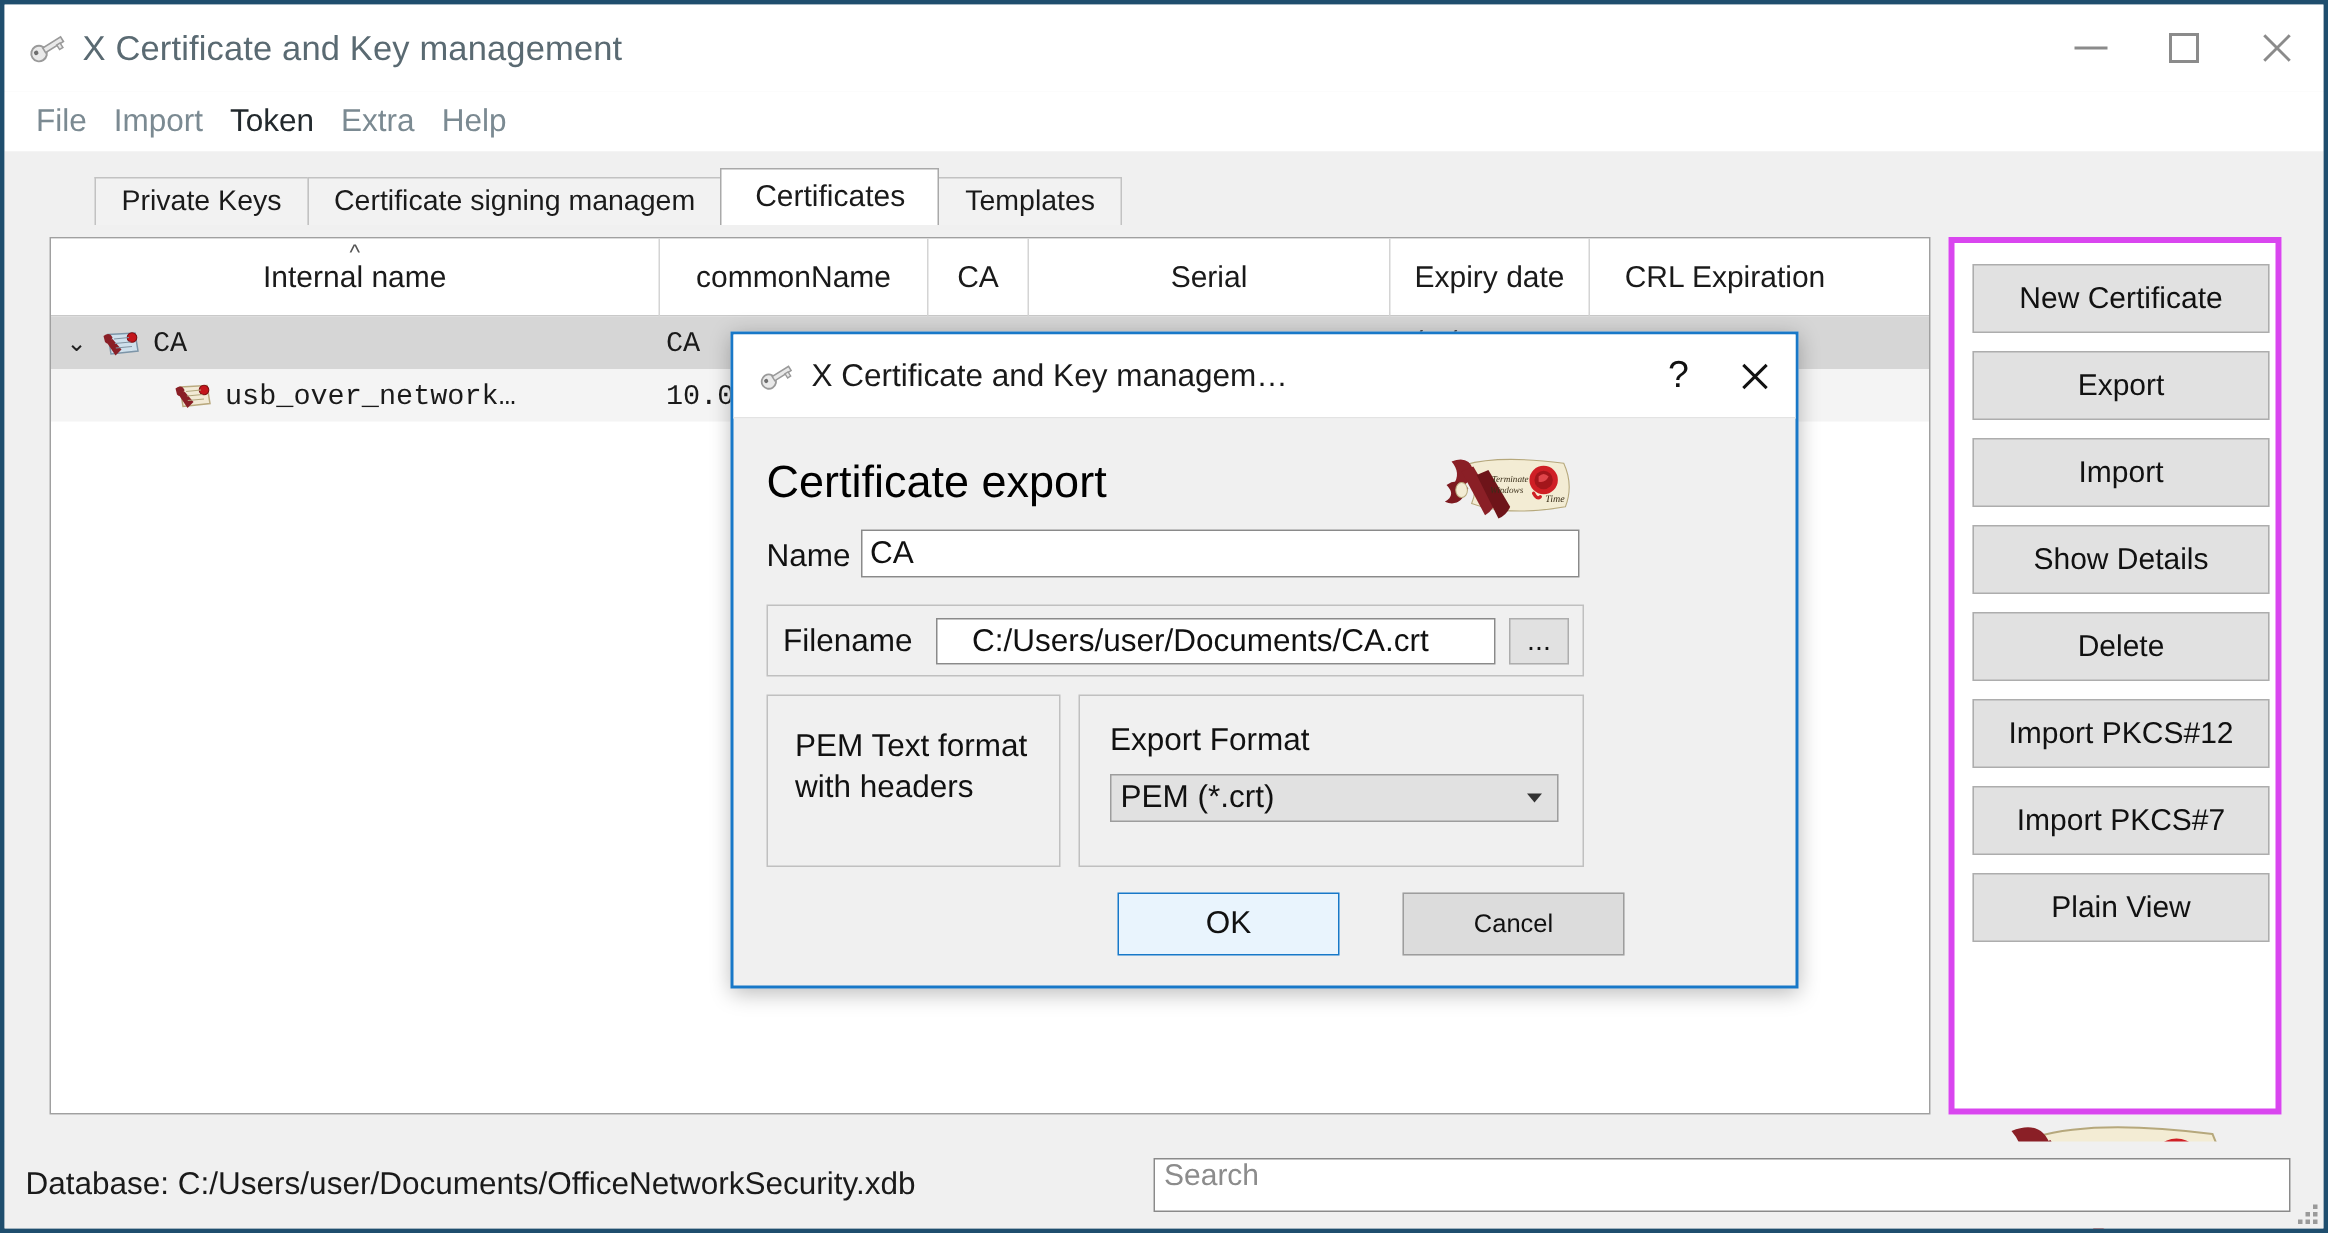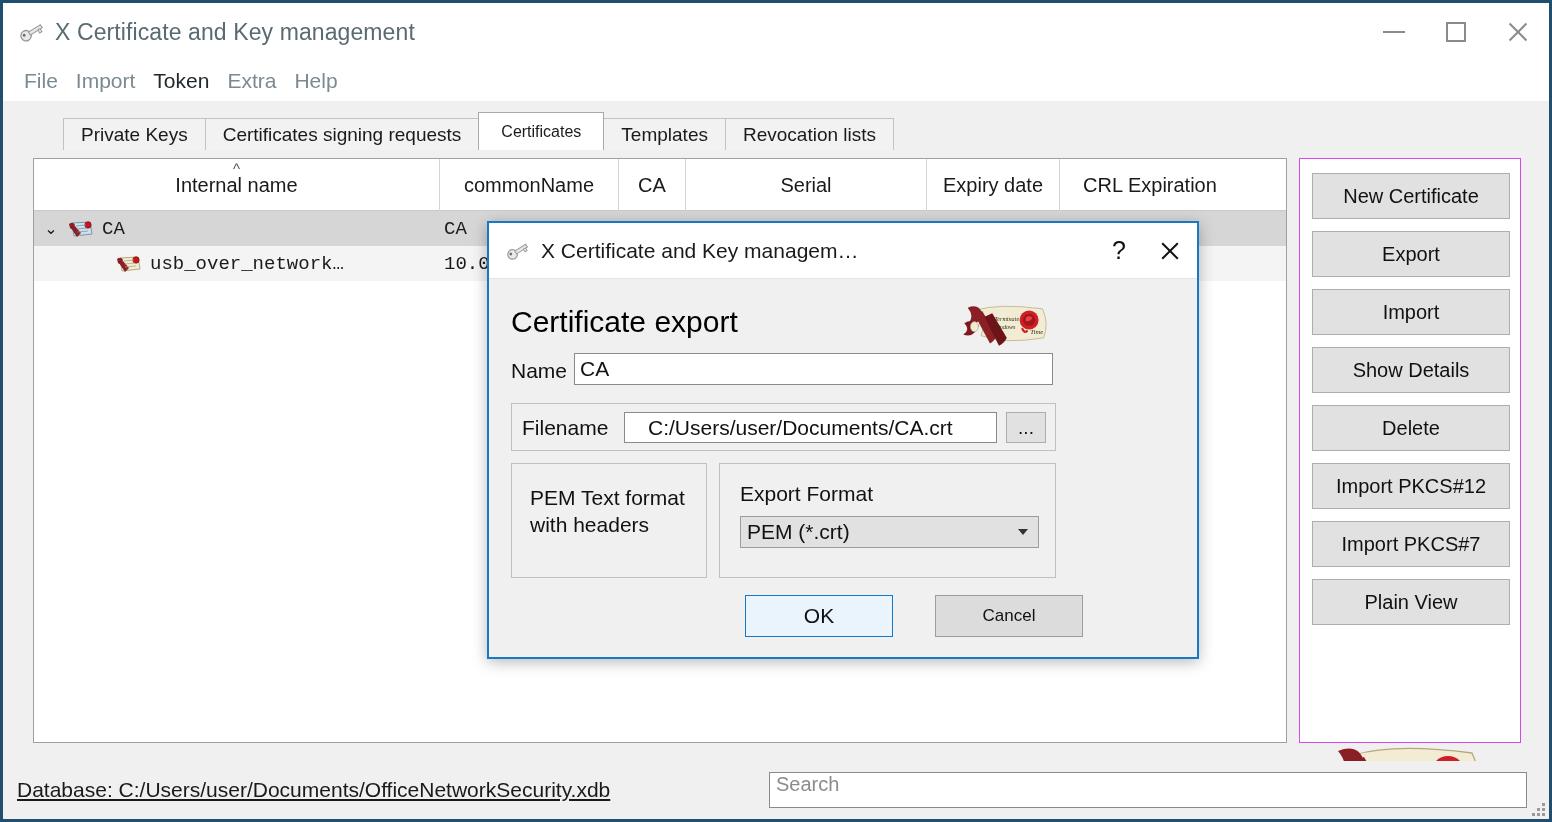--- a/index.html
+++ b/index.html
@@ -87,21 +87,21 @@
     display: flex; align-items: center;
     white-space: nowrap;
     margin-right: -1px;
     position: relative;
   }
   .tab.selected {
     height: 38px;
     background: #ffffff;
     border-color: #a9a9a9;
     z-index: 5;
-    font-size: 16px;
+    font-size: 20px;
     padding: 0 22px;
   }
 
   
   .table-panel {
     position: absolute; left: 30px; top: 57px;
     width: 1254px; height: 585px;
     background: #ffffff;
     border: 1px solid #a0a0a0;
     overflow: hidden;
@@ -142,21 +142,21 @@
     font-size: 16px; color: #222; font-family: "Liberation Sans", sans-serif;
   }
   .cert-ico { width: 26px; height: 20px; margin-right: 8px; flex: none; }
   .yes-mark { color: #1e8a4c; font-size: 18px; font-family: "Liberation Mono", monospace; }
 
   
   .side-panel {
     position: absolute; left: 1296px; top: 57px;
     width: 222px; height: 585px;
     background: #ffffff;
-    border: 1px solid #d946ef;
+    border: 4px solid #d946ef;
   }
   .side-btn {
     position: absolute; left: 12px;
     width: 198px; height: 46px;
     background: #e1e1e1;
     border: 1px solid #adadad;
     font-size: 20px; color: #111;
     display: flex; align-items: center; justify-content: center;
     white-space: nowrap;
   }
@@ -169,21 +169,20 @@
   .statusbar {
     position: absolute; left: 0; bottom: 0;
     width: 1546px; height: 58px;
     background: #f0f0f0;
     display: flex; align-items: center;
   }
   .status-text {
     margin-left: 14px;
     font-size: 21px; color: #1a1a1a;
     white-space: nowrap;
-    text-decoration: underline;
   }
   .search-box {
     position: absolute; left: 766px; top: 11px;
     width: 758px; height: 36px;
     background: #ffffff;
     border: 1px solid #8a8a8a;
     display: flex; align-items: flex-start;
     padding-left: 6px;
   }
   .search-box input {
@@ -368,24 +367,23 @@
     <div class="menu-item">Import</div>
     <div class="menu-item active">Token</div>
     <div class="menu-item">Extra</div>
     <div class="menu-item">Help</div>
   </div>
 
   <div class="body-area">
 
     <div class="tabstrip">
       <div class="tab">Private Keys</div>
-      <div class="tab">Certificates signing requests</div>
+      <div class="tab">Certificate signing managem</div>
       <div class="tab selected">Certificates</div>
       <div class="tab">Templates</div>
-      <div class="tab">Revocation lists</div>
     </div>
 
     <div class="table-panel">
       <div class="thead">
         <div class="th" style="width:406px">
           <span class="sort-caret">^</span>
           <span>Internal name</span>
         </div>
         <div class="th" style="width:179px">
           <span>commonName</span>

